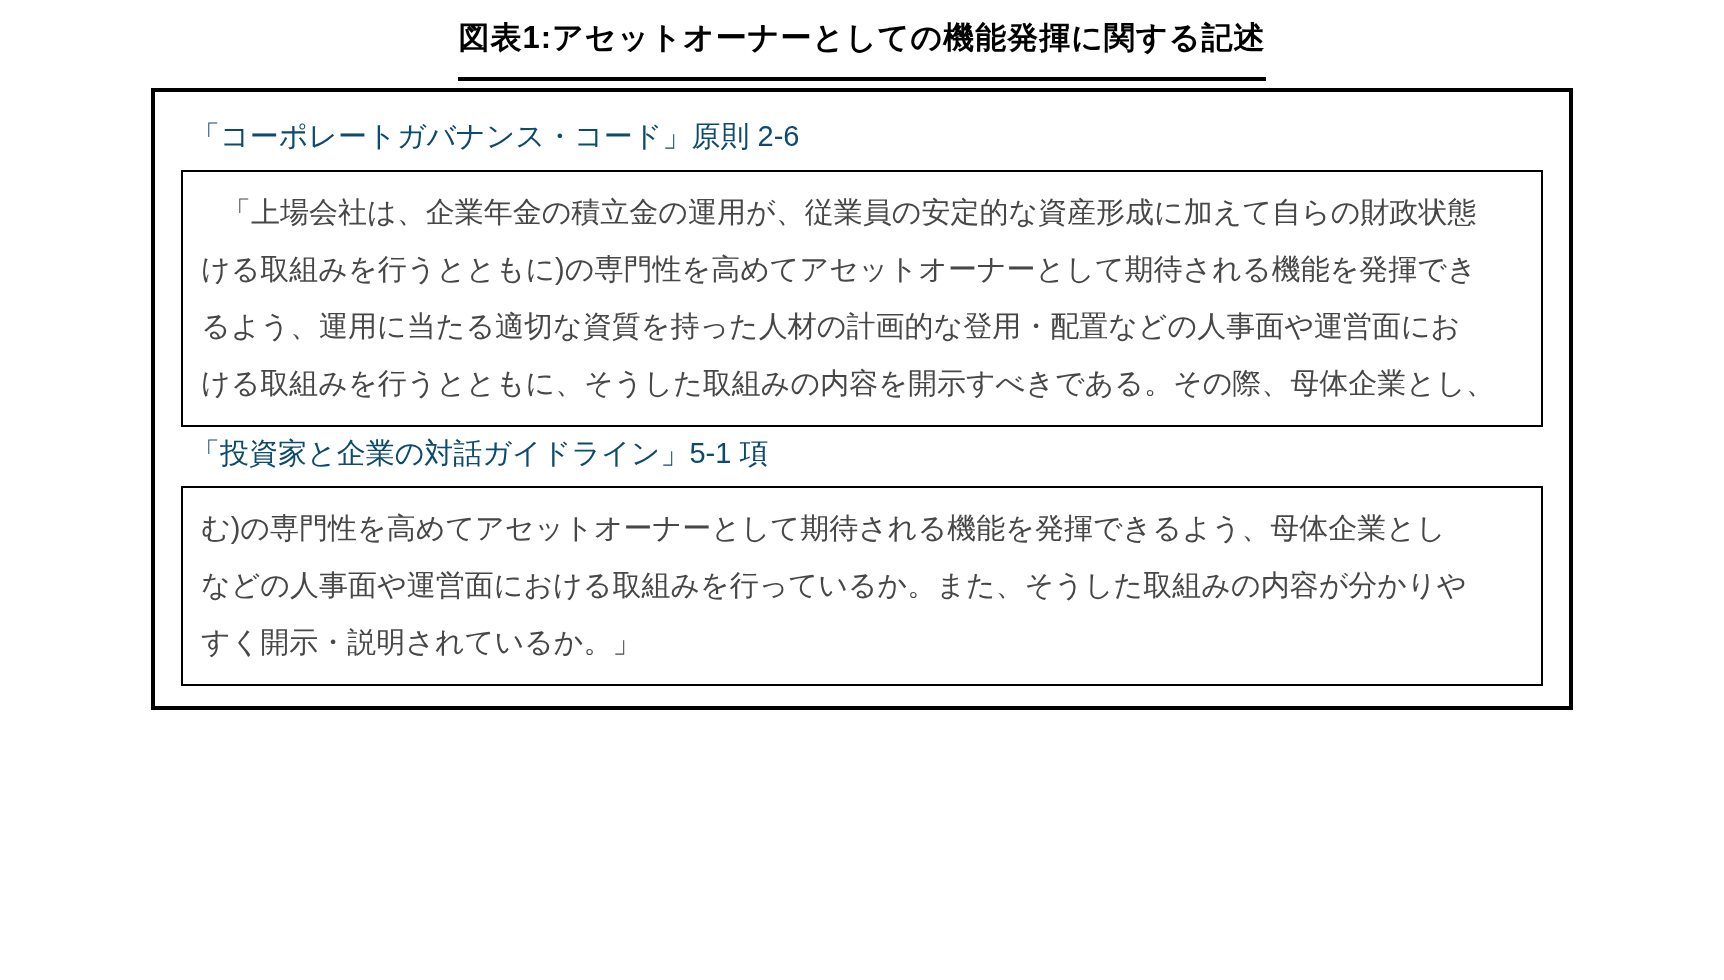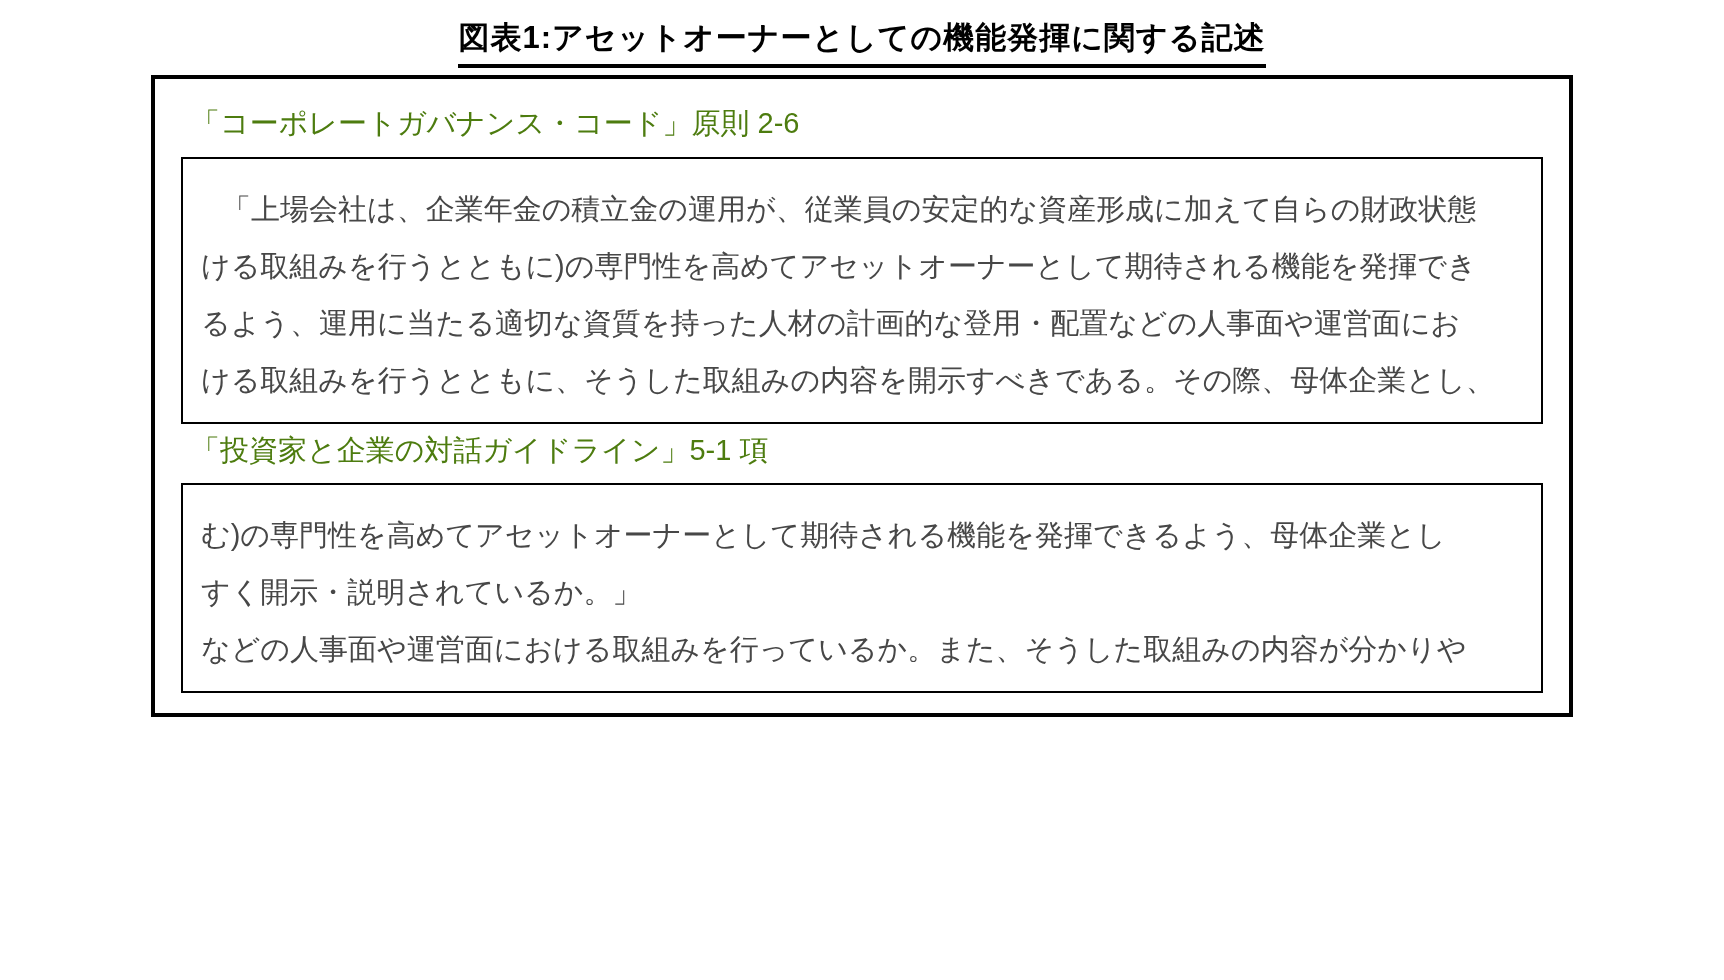--- a/index.html
+++ b/index.html
@@ -17,43 +17,43 @@
   }
   .title-row {
     text-align: center;
   }
   .figure-title {
     display: inline-block;
     font-size: 31px;
     font-weight: bold;
     color: #000000;
     letter-spacing: 1px;
-    padding-bottom: 6px;
+    padding-bottom: 19px;
     border-bottom: 4px solid #000000;
     line-height: 1.3;
   }
   .outer-box {
     width: 1422px;
     margin: 7px auto 0 auto;
     border: 4px solid #000000;
     padding: 18px 26px 20px 26px;
     background: #ffffff;
   }
   .section-heading {
     font-size: 29px;
-    color: #4d7c0f;
+    color: #0c4a6e;
     margin: 6px 0 13px 10px;
     line-height: 1.4;
     font-weight: normal;
   }
   .section + .section .section-heading {
   }
   .quote-box {
     border: 2px solid #000000;
-    padding: 22px 20px 13px 18px;
+    padding: 12px 20px 13px 18px;
     background: #ffffff;
   }
   .quote-line {
     font-size: 29px;
     color: #474747;
     line-height: 57px;
     white-space: nowrap;
     font-weight: normal;
   }
   .quote-line.first {
@@ -78,20 +78,20 @@
           <div class="quote-line">ける取組みを行うとともに)の専門性を高めてアセットオーナーとして期待される機能を発揮でき</div>
           <div class="quote-line">るよう、運用に当たる適切な資質を持った人材の計画的な登用・配置などの人事面や運営面にお</div>
           <div class="quote-line">ける取組みを行うとともに、そうした取組みの内容を開示すべきである。その際、母体企業とし、</div>
         </div>
     </div>
 
     <div class="section">
       <div class="section-heading">「投資家と企業の対話ガイドライン」5-1 項</div>
       <div class="quote-box">
           <div class="quote-line">む)の専門性を高めてアセットオーナーとして期待される機能を発揮できるよう、母体企業とし</div>
+          <div class="quote-line">などの人事面や運営面における取組みを行っているか。また、そうした取組みの内容が分かりや</div>
           <div class="quote-line">すく開示・説明されているか。」</div>
-          <div class="quote-line">などの人事面や運営面における取組みを行っているか。また、そうした取組みの内容が分かりや</div>
         </div>
     </div>
 
   </div>
 
 </div>
 
 </body></html>

